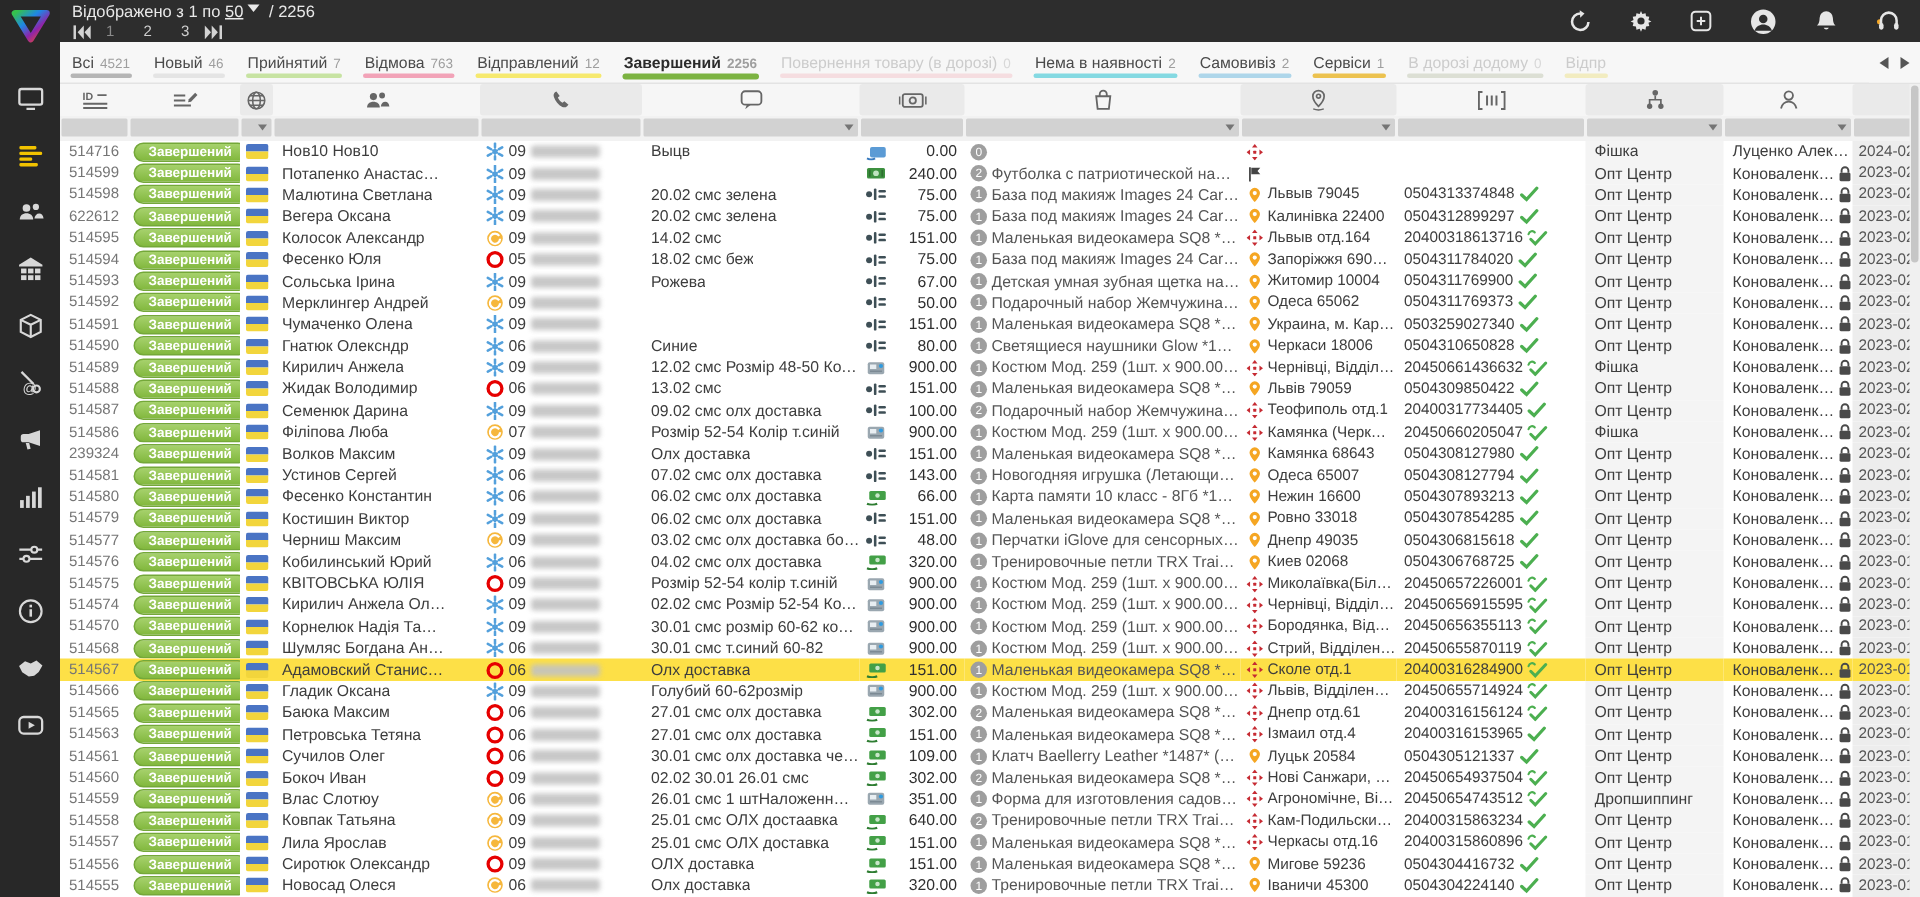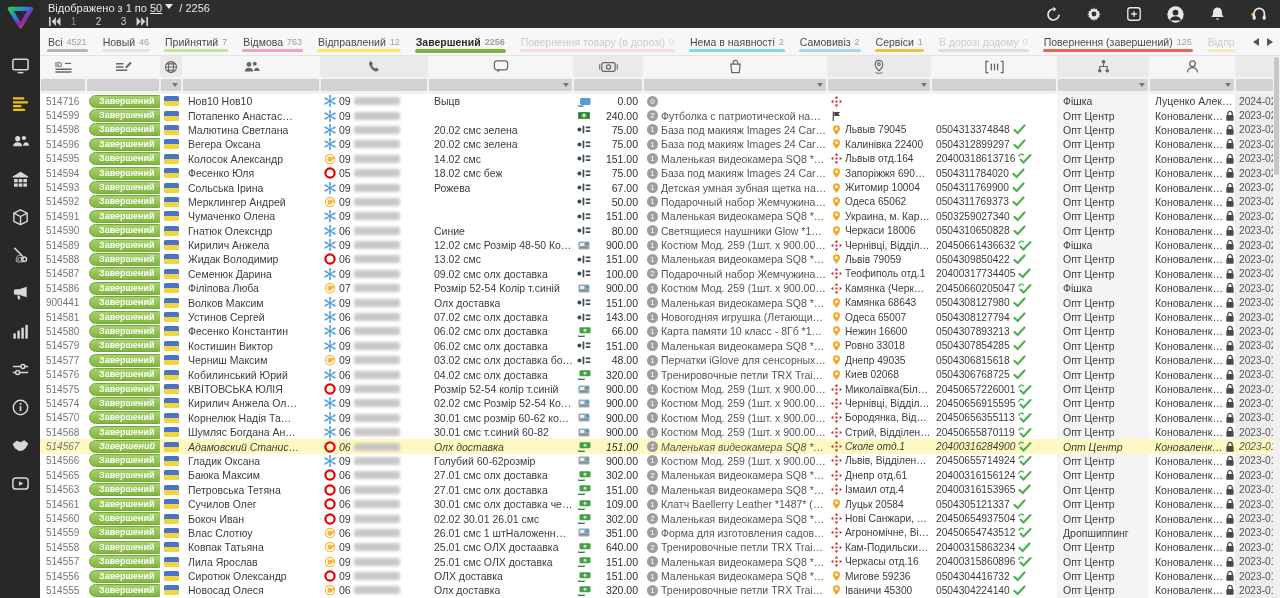--- a/index.html
+++ b/index.html
@@ -68,21 +68,21 @@
   .c-pay{padding:0 5px 0 4px;}
   .c-pay .val{flex:1;text-align:right;color:#2f2f2f;}
   .qty{flex:none;width:11px;height:11px;border-radius:50%;background:#9e9e9e;color:#fff;font-size:8px;
        display:flex;align-items:center;justify-content:center;margin:0 3px 0 4px;}
   .c-city{padding-left:4px;gap:3px;font-size:10.2px;}
   .c-ttn{padding-left:5px;gap:3px;font-size:10.2px;}
   .c-src{padding-left:6px;background:#f4f4f4;}
   .c-mgr{padding-left:6px;gap:2px;}
   .c-mgr .ell{flex:1;}
   .c-date{background:#ededed;color:#555;padding-left:4px;font-size:10.2px;}
-  .row.hl .cell{background:#fef9c3;font-style:italic;}
+  .row.hl .cell{background:#fde047;}
   .ic{display:inline-flex;align-items:center;flex:none;}
   
   .vscroll{position:absolute;right:0;top:56px;width:7px;height:542px;background:#f0f0f0;z-index:6;}
   .vthumb{position:absolute;top:1px;right:1px;width:5px;height:118px;background:#c6c6c6;border-radius:3px;cursor:pointer;}
 </style>
 </head>
 <body>
 
 <div class="app">
   <div class="sidebar">
@@ -329,25 +329,20 @@
       <div class="tab">
         <span>Сервіси</span>
         <span class="cnt">1</span>
         <span class="ul" style="background:#ecc24f"></span>
       </div>
       <div class="tab muted">
         <span>В дорозі додому</span>
         <span class="cnt">0</span>
         <span class="ul" style="background:#dcdfd4"></span>
       </div>
-      <div class="tab">
-        <span>Повернення (завершений)</span>
-        <span class="cnt">125</span>
-        <span class="ul" style="background:#e4695c"></span>
-      </div>
       <div class="tab muted">
         <span>Відпр</span>
         <span class="ul" style="background:#f2ecc0"></span>
       </div>
     </div>
   <div class="tab-arrows">
     <span class="tri l"></span>
     <span class="tri r"></span>
   </div>
 
@@ -699,21 +694,21 @@
           <span class="ic">
             <svg width="10" height="12" viewBox="0 0 11 13">
               <path d="M3 5.5V4a2.5 2.5 0 0 1 5 0v1.5" fill="none" stroke="#4a4a4a" stroke-width="1.4"></path>
               <rect x="1.5" y="5.5" width="8" height="6.3" rx="1" fill="#4a4a4a"></rect>
             </svg>
           </span>
         </div>
         <div class="cell c-date" style="width:45px">2023-02</div>
       </div>
       <div class="row">
-        <div class="cell c-id" style="width:46px">514596</div>
+        <div class="cell c-id" style="width:46px">622612</div>
         <div class="cell c-status" style="width:74px">
           <span class="pill">Завершений</span>
         </div>
         <div class="cell c-flag" style="width:22px">
           <span class="uaflag">
             <i class="b"></i>
             <i class="y"></i>
           </span>
         </div>
         <div class="cell c-name" style="width:138px">
@@ -1509,21 +1504,21 @@
           <span class="ic">
             <svg width="10" height="12" viewBox="0 0 11 13">
               <path d="M3 5.5V4a2.5 2.5 0 0 1 5 0v1.5" fill="none" stroke="#4a4a4a" stroke-width="1.4"></path>
               <rect x="1.5" y="5.5" width="8" height="6.3" rx="1" fill="#4a4a4a"></rect>
             </svg>
           </span>
         </div>
         <div class="cell c-date" style="width:45px">2023-02</div>
       </div>
       <div class="row">
-        <div class="cell c-id" style="width:46px">900441</div>
+        <div class="cell c-id" style="width:46px">239324</div>
         <div class="cell c-status" style="width:74px">
           <span class="pill">Завершений</span>
         </div>
         <div class="cell c-flag" style="width:22px">
           <span class="uaflag">
             <i class="b"></i>
             <i class="y"></i>
           </span>
         </div>
         <div class="cell c-name" style="width:138px">

